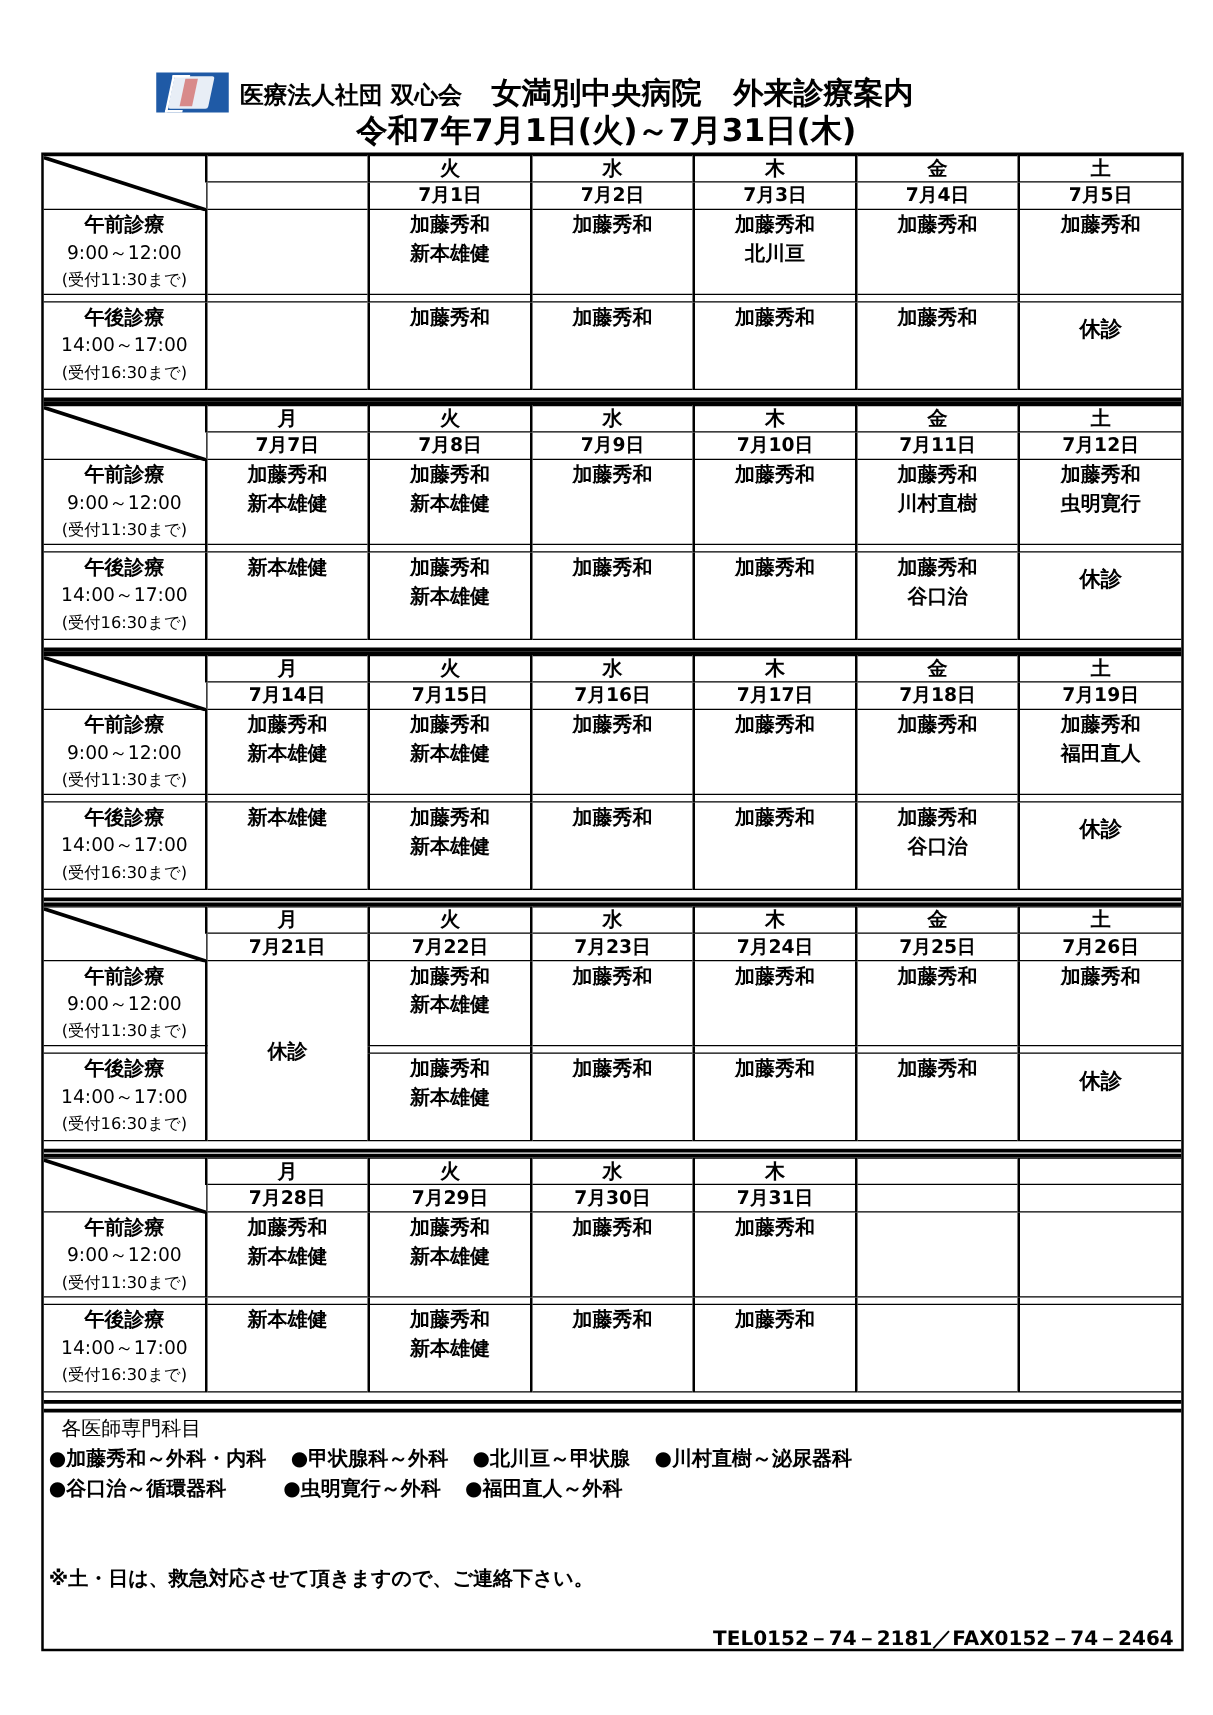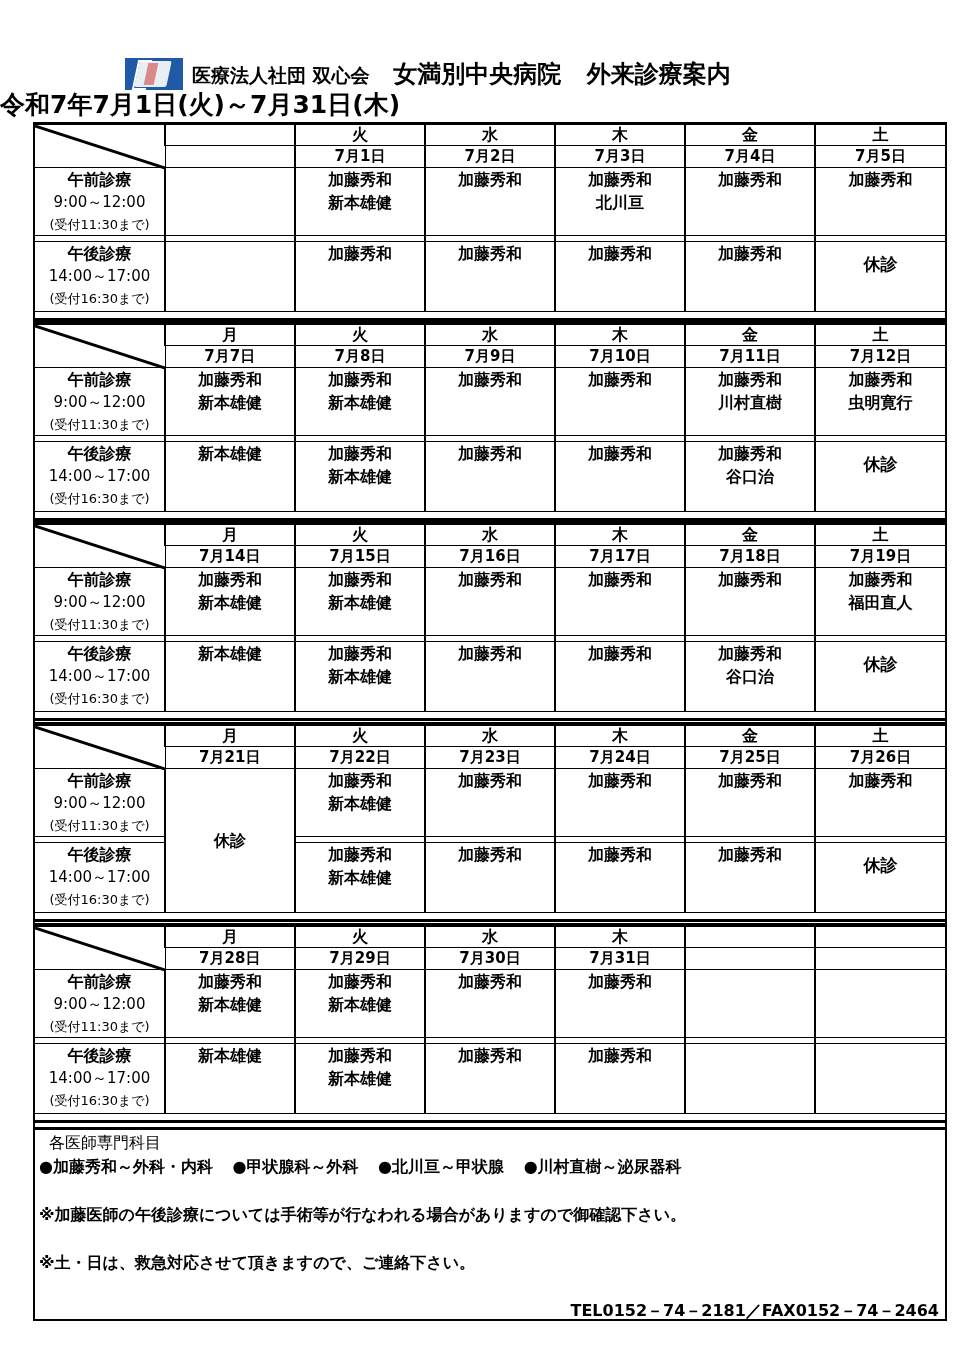--- a/index.html
+++ b/index.html
@@ -6,21 +6,21 @@
   body { width: 970px; height: 1372px; position: relative; font-family: "DejaVu Sans", "Liberation Sans", sans-serif; color: #000; overflow: hidden; }
   .header { position: absolute; left: 0; top: 52px; width: 858px; height: 70px; }
   .logo { position: absolute; left: 125px; top: 6px; width: 58px; height: 32px; background: #1f5aa6; }
   .logo .page { position: absolute; left: 12px; top: 3px; width: 32px; height: 26px; background: #e8eef6; transform: skewX(-12deg); border-radius: 2px; }
   .logo .stripe { position: absolute; left: 21px; top: 5px; width: 10px; height: 22px; background: #d88a8a; transform: skewX(-12deg); }
   .logo .fold { position: absolute; left: 10px; top: 2px; width: 12px; height: 26px; border: 2px solid #ffffff; border-right: none; transform: skewX(-12deg); }
   .title-line { position: absolute; left: 192px; top: 6px; white-space: nowrap; font-weight: bold; }
   .title-line .org { font-size: 19px; }
   .title-line .hosp { font-size: 24px; margin-left: 18px; }
   .title-line .guide { font-size: 24px; margin-left: 20px; }
-  .period { position: absolute; left: 0; width: 970px; top: 36px; text-align: left; font-size: 25px; font-weight: bold; }
+  .period { position: absolute; left: 0; width: 970px; top: 36px; text-align: center; font-size: 25px; font-weight: bold; }
 
   .frame { position: absolute; left: 33px; top: 122px; width: 910px; height: 1195px; border: 2px solid #000; }
   .week { position: absolute; left: 0; width: 910px; height: 194px; border-bottom: 3px solid #000; }
   .week.top-border { border-top: 3px solid #000; }
   table.sched { border-collapse: collapse; width: 910px; table-layout: fixed; }
   table.sched td { border: 1px solid #000; border-left: 2px solid #000; text-align: center; vertical-align: top; padding: 0; font-size: 16px; font-weight: bold; line-height: 23px; }
   table.sched td:first-child { border-left: none; }
   table.sched td:last-child { border-right: none; }
   tr.dayrow td { height: 20px; line-height: 20px; font-size: 16px; }
   tr.daterow td { height: 21px; line-height: 21px; font-size: 15px; }
@@ -539,17 +539,21 @@
     </div>
 
   <div class="notes">
     <div class="heading">各医師専門科目</div>
     <div class="line" style="top:27px">
       <span>●加藤秀和～外科・内科</span>
       <span>●甲状腺科～外科</span>
       <span>●北川亘～甲状腺</span>
       <span>●川村直樹～泌尿器科</span>
     </div>
-    <div class="line" style="top:75px">※加藤医師の午後診療については手術等が行なわれる場合がありますので御確認下さい。</div>
+    <div class="line" style="top:51px">
+      <span style="margin-right:40px">●谷口治～循環器科</span>
+      <span>●虫明寛行～外科</span>
+      <span>●福田直人～外科</span>
+    </div>
     <div class="line" style="top:123px">※土・日は、救急対応させて頂きますので、ご連絡下さい。</div>
     <div class="addr" style="top:171px">TEL0152－74－2181／FAX0152－74－2464</div>
   </div>
 </div>
 
 </body></html>

